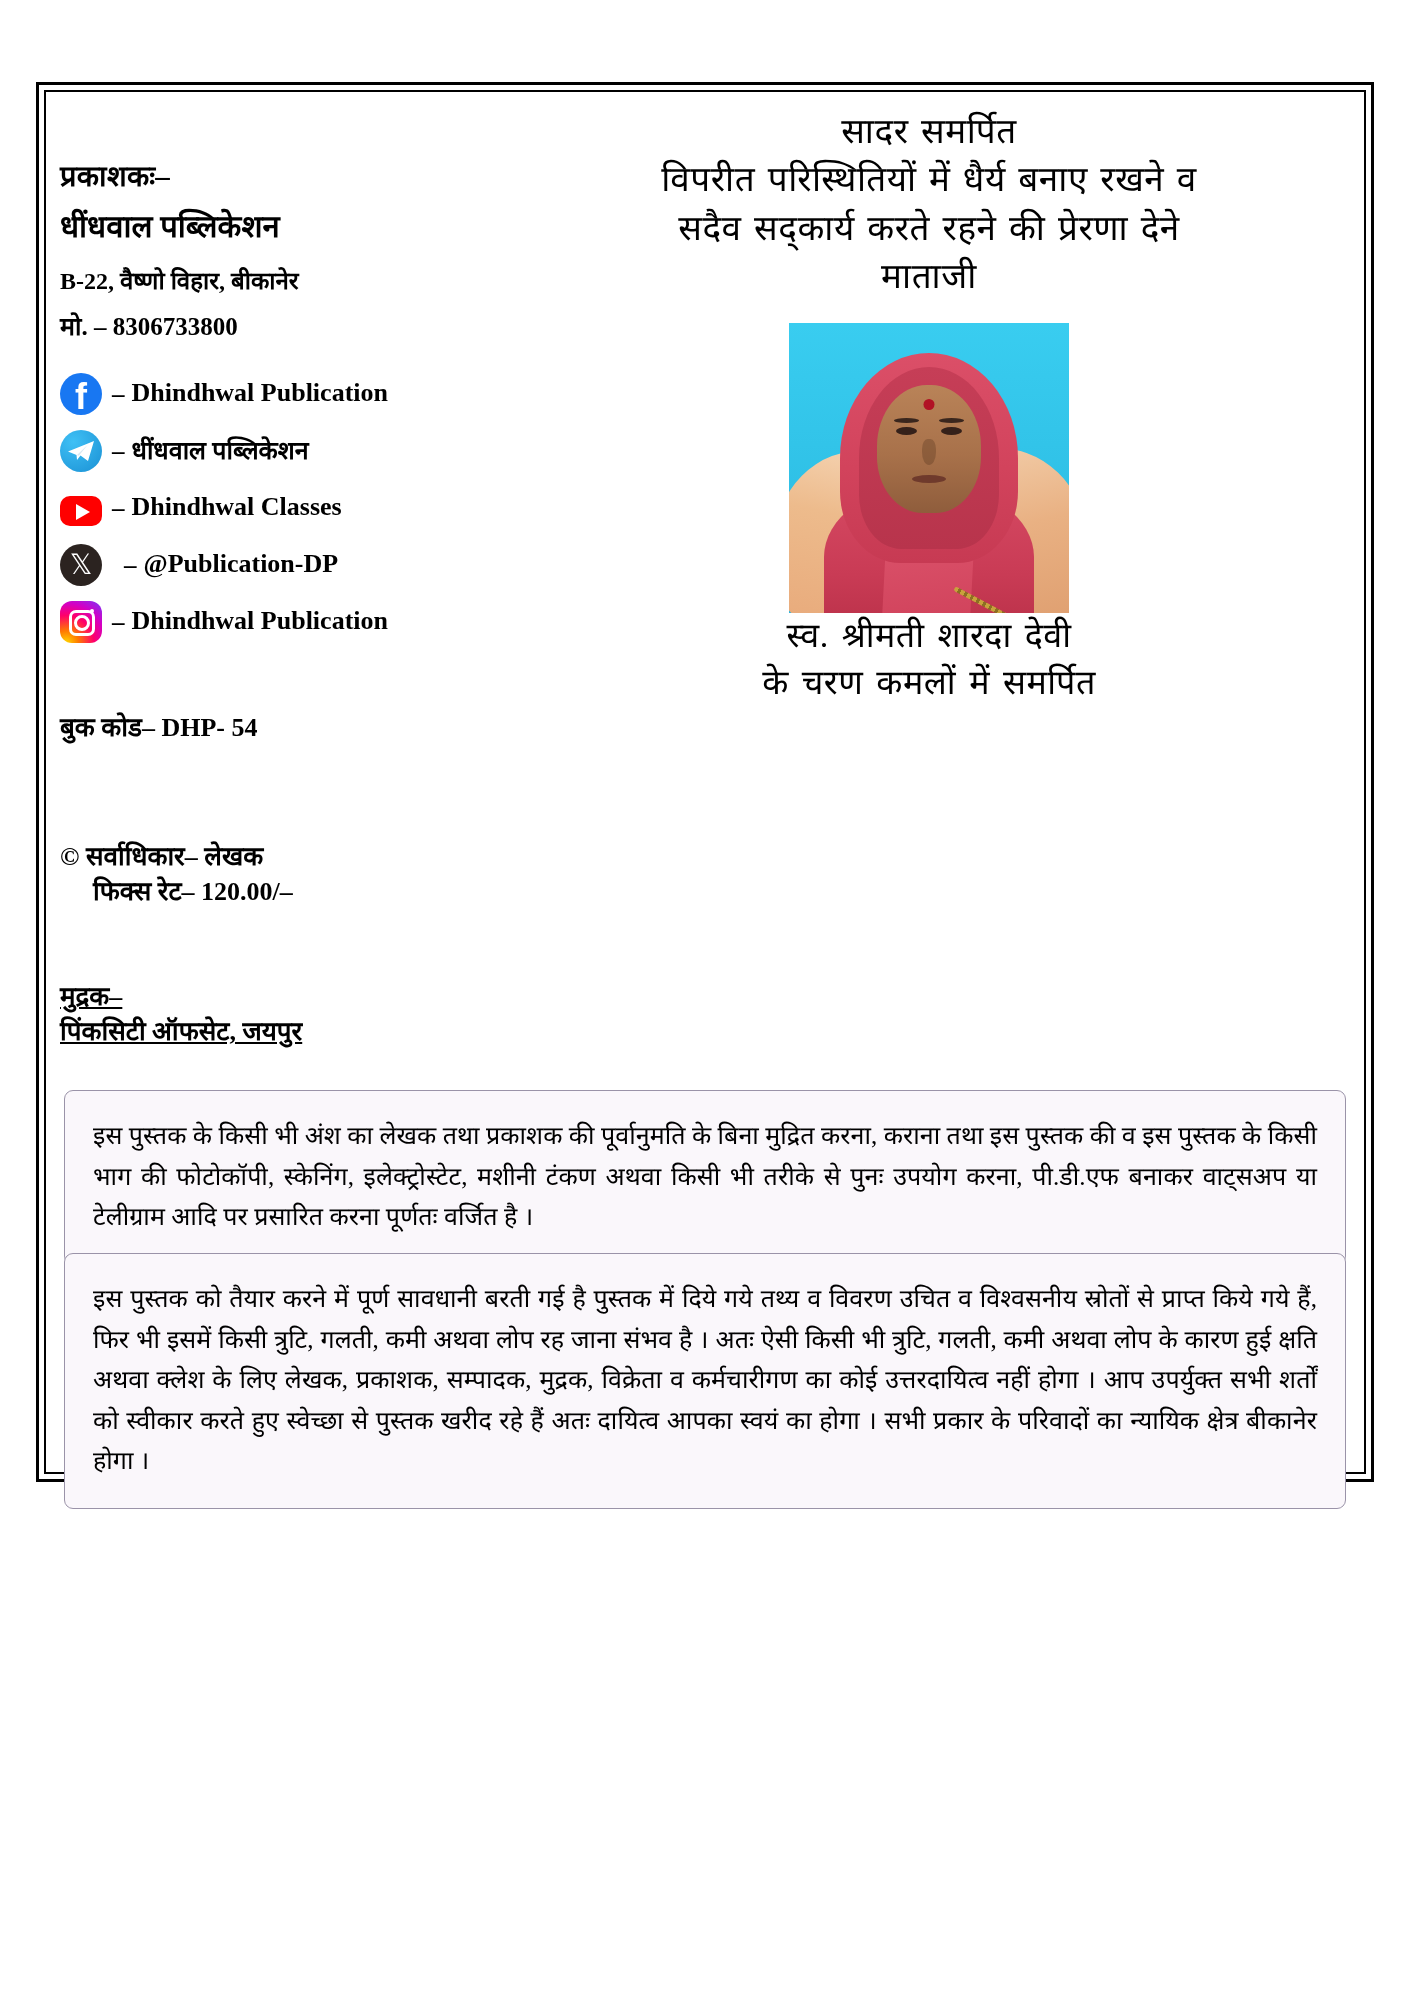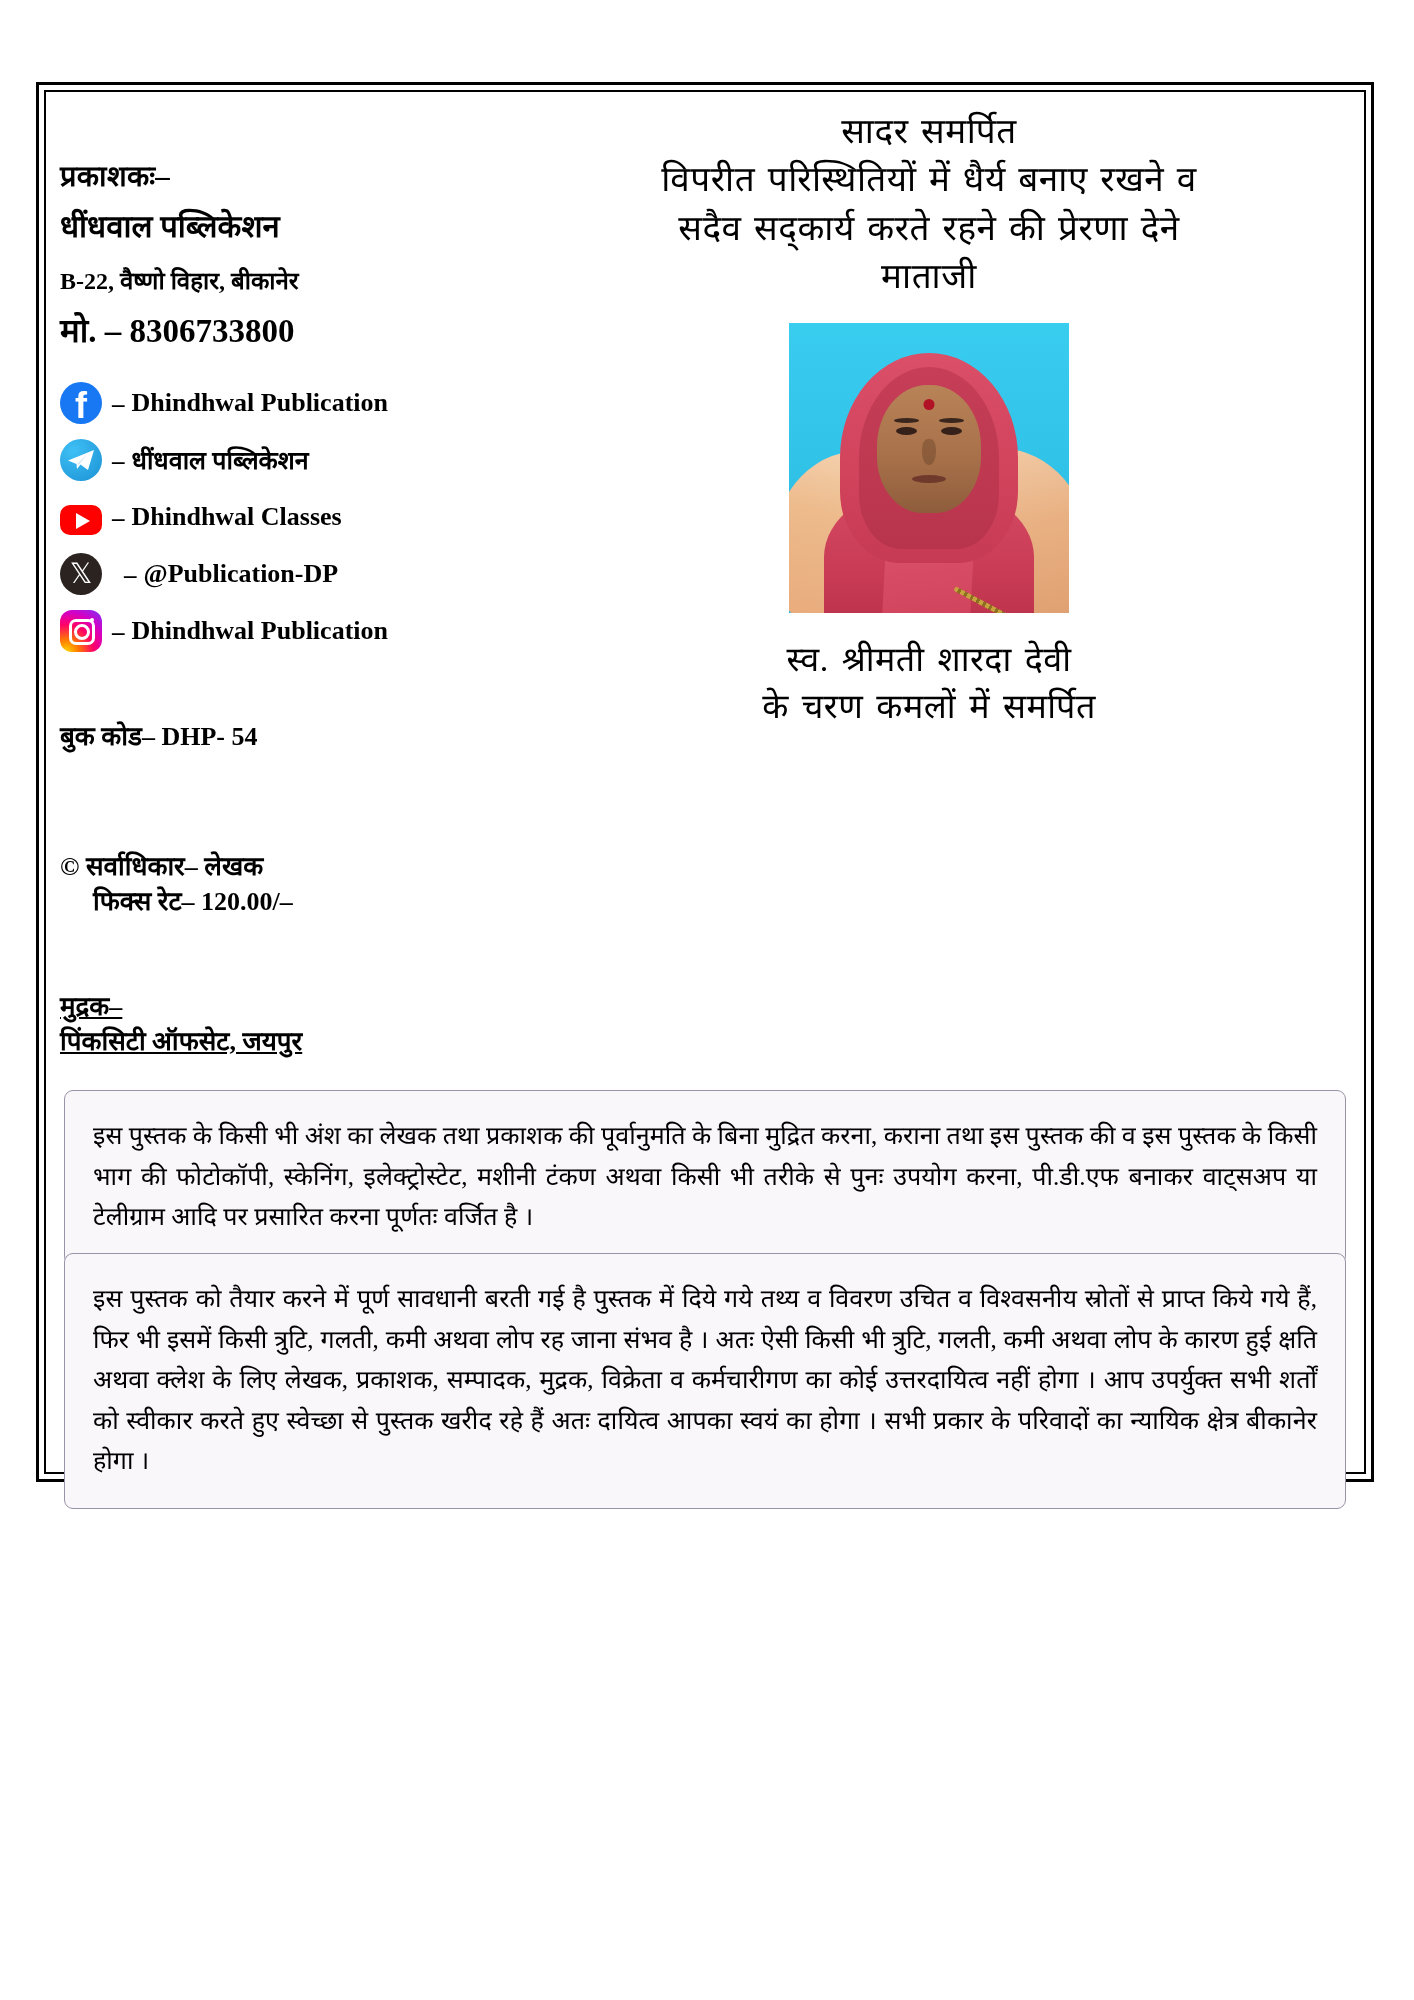--- a/index.html
+++ b/index.html
@@ -77,21 +77,21 @@
     margin: 0 0 22px 0;
     line-height: 1.15;
   }
   .pub-addr {
     font-size: 24px;
     font-weight: bold;
     margin: 0 0 16px 0;
     line-height: 1.2;
   }
   .pub-mob {
-    font-size: 33px;
+    font-size: 25px;
     font-weight: bold;
     margin: 0 0 30px 0;
     line-height: 1.2;
   }
 
   .social-list {
     margin: 0;
     padding: 0;
     list-style: none;
   }
@@ -384,21 +384,20 @@
     background: #6f3a2c;
     border-radius: 50%;
   }
 
   .caption {
     text-align: center;
     font-size: 34px;
     line-height: 1.38;
     letter-spacing: 0.5px;
     word-spacing: 4px;
-    margin-top: 24px;
   }
 
   
   .disclaimer {
     position: absolute;
     left: 20px;
     width: 1282px;
     box-sizing: border-box;
     border: 1.3px solid #9a93a8;
     border-radius: 9px;

